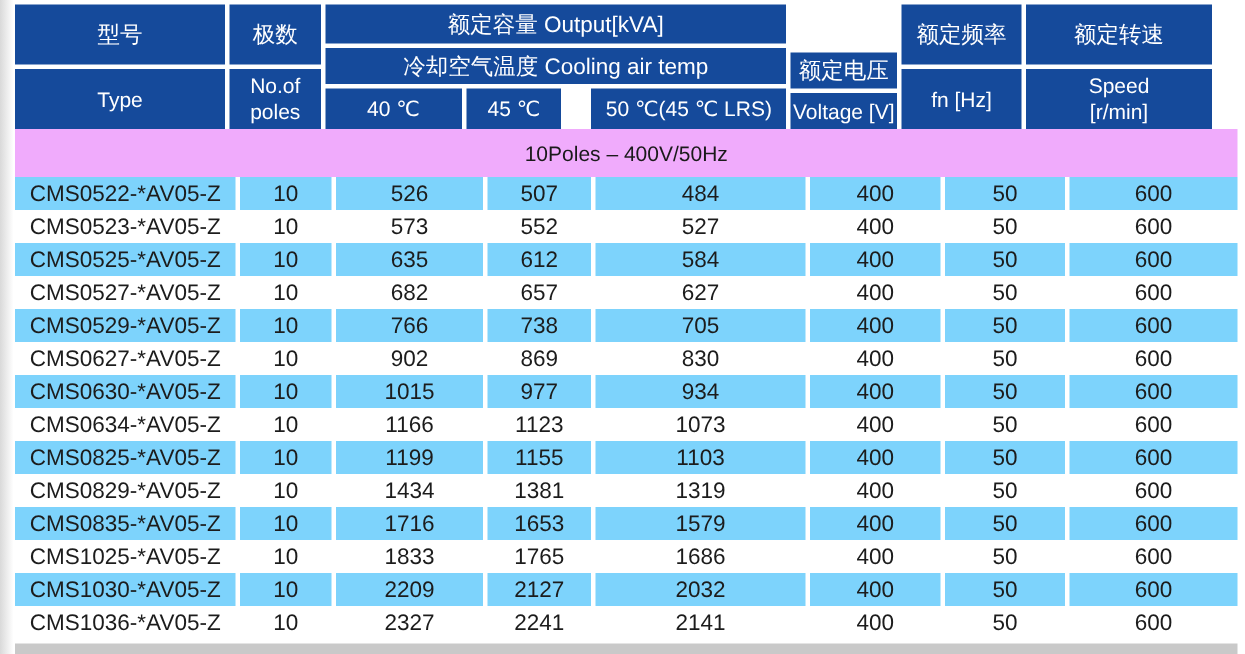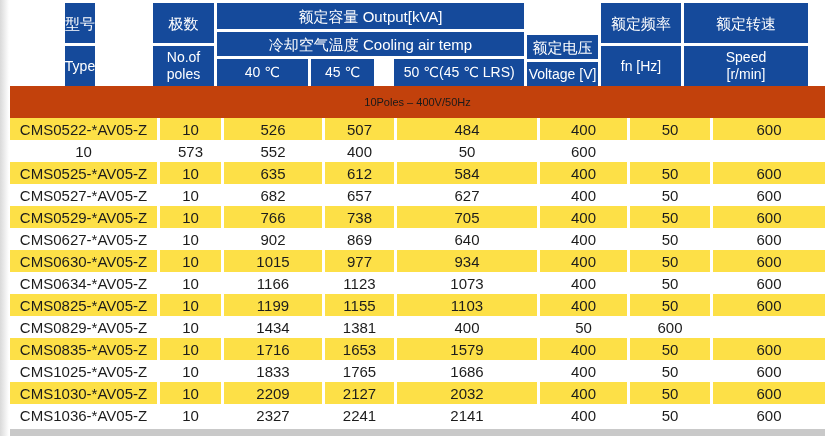--- a/index.html
+++ b/index.html
@@ -17,50 +17,50 @@
   
   .thead { display:flex; column-gap:3px; height:83px; }
   .hcol { display:flex; flex-direction:column; row-gap:3px; }
   .hcell {
     background:#154a9b; color:#ffffff;
     display:flex; align-items:center; justify-content:center;
     text-align:center; font-size:15px; line-height:17px;
   }
   .hcell.en { font-size:14px; }
   .two .hcell { height:40px; }
-  .w-type  { width:140px;align-items:center; }
+  .w-type  { width:140px; }
   .w-poles { width:61px;  }
   .w-group { width:307px; }
   .w-volt  { width:71px;margin-top:32px;  }
   .w-freq  { width:80px;  }
   .w-speed { width:124px; }
   .band-title    { height:26px; }
   .band-subtitle { height:24px; }
   .band-temps { display:flex; column-gap:3px; height:27px; }
   .w-t40 { width:98px; } .w-t45 { width:69px; } .w-t50 { width:140px;margin-left:17px; }
   .pre { white-space:pre-line; }
 
   
   .caption {
     height:32px; display:flex; align-items:center; justify-content:center;
-    color:#1a1a1a; font-size:11px; background:#c2410c;
+    color:#1a1a1a; font-size:14px; background:#f0abfc;
   }
 
   
   .tbody { width:815px; }
   .row {
     display:grid;
     grid-template-columns:147px 61px 98px 69px 140px 87px 80px 112px;
     column-gap:3px; height:22px;
   }
   .row .cell {
     display:flex; align-items:center; justify-content:center;
     font-size:15px; color:#1c1c1c; background:#ffffff;
   }
-  .row.gray .cell { background:#fde047; }
+  .row.gray .cell { background:#7dd3fc; }
 
   .bottom-strip {
     margin-top:3px; height:7px; width:815px; background:#c9c9c9;
   }
 </style>
 </head>
 <body>
 
 <div class="page">
   <div class="edge-shadow"></div>
@@ -113,23 +113,25 @@
           <div class="cell">CMS0522-*AV05-Z</div>
           <div class="cell">10</div>
           <div class="cell">526</div>
           <div class="cell">507</div>
           <div class="cell">484</div>
           <div class="cell">400</div>
           <div class="cell">50</div>
           <div class="cell">600</div>
         </div>
         <div class="row white">
+          <div class="cell">CMS0523-*AV05-Z</div>
           <div class="cell">10</div>
           <div class="cell">573</div>
           <div class="cell">552</div>
+          <div class="cell">527</div>
           <div class="cell">400</div>
           <div class="cell">50</div>
           <div class="cell">600</div>
         </div>
         <div class="row gray">
           <div class="cell">CMS0525-*AV05-Z</div>
           <div class="cell">10</div>
           <div class="cell">635</div>
           <div class="cell">612</div>
           <div class="cell">584</div>
@@ -155,21 +157,21 @@
           <div class="cell">705</div>
           <div class="cell">400</div>
           <div class="cell">50</div>
           <div class="cell">600</div>
         </div>
         <div class="row white">
           <div class="cell">CMS0627-*AV05-Z</div>
           <div class="cell">10</div>
           <div class="cell">902</div>
           <div class="cell">869</div>
-          <div class="cell">640</div>
+          <div class="cell">830</div>
           <div class="cell">400</div>
           <div class="cell">50</div>
           <div class="cell">600</div>
         </div>
         <div class="row gray">
           <div class="cell">CMS0630-*AV05-Z</div>
           <div class="cell">10</div>
           <div class="cell">1015</div>
           <div class="cell">977</div>
           <div class="cell">934</div>
@@ -195,20 +197,21 @@
           <div class="cell">1103</div>
           <div class="cell">400</div>
           <div class="cell">50</div>
           <div class="cell">600</div>
         </div>
         <div class="row white">
           <div class="cell">CMS0829-*AV05-Z</div>
           <div class="cell">10</div>
           <div class="cell">1434</div>
           <div class="cell">1381</div>
+          <div class="cell">1319</div>
           <div class="cell">400</div>
           <div class="cell">50</div>
           <div class="cell">600</div>
         </div>
         <div class="row gray">
           <div class="cell">CMS0835-*AV05-Z</div>
           <div class="cell">10</div>
           <div class="cell">1716</div>
           <div class="cell">1653</div>
           <div class="cell">1579</div>

